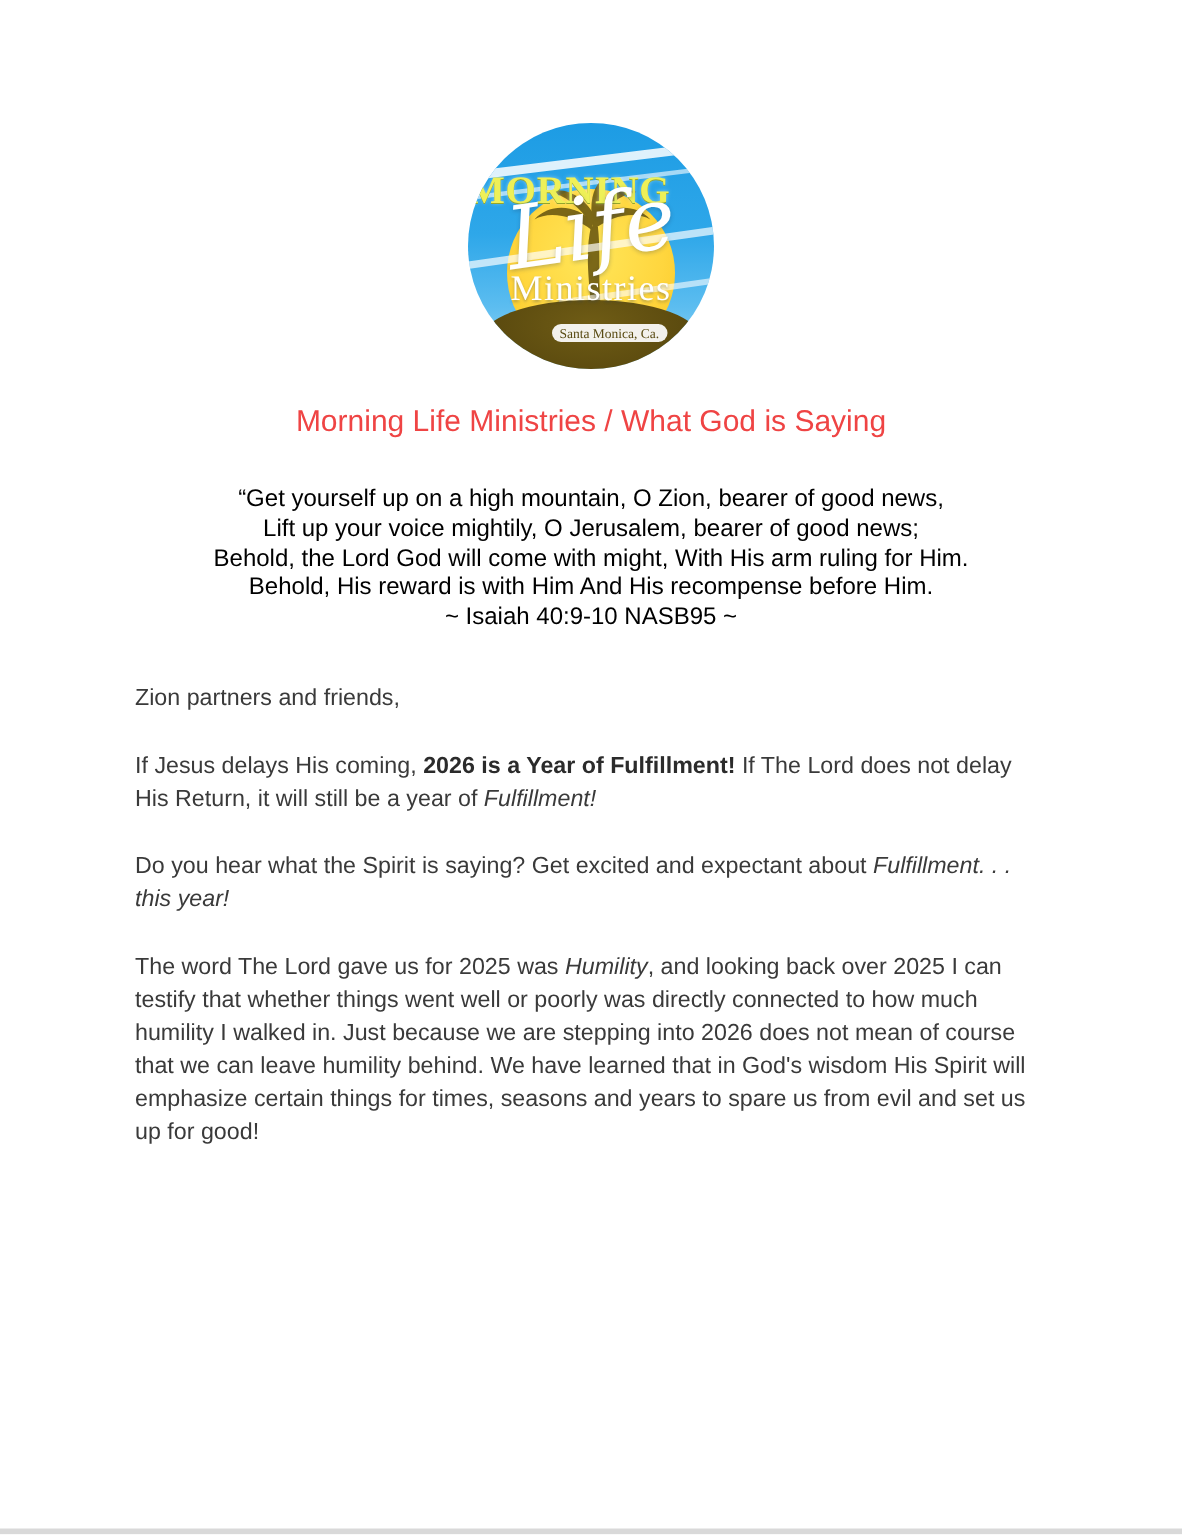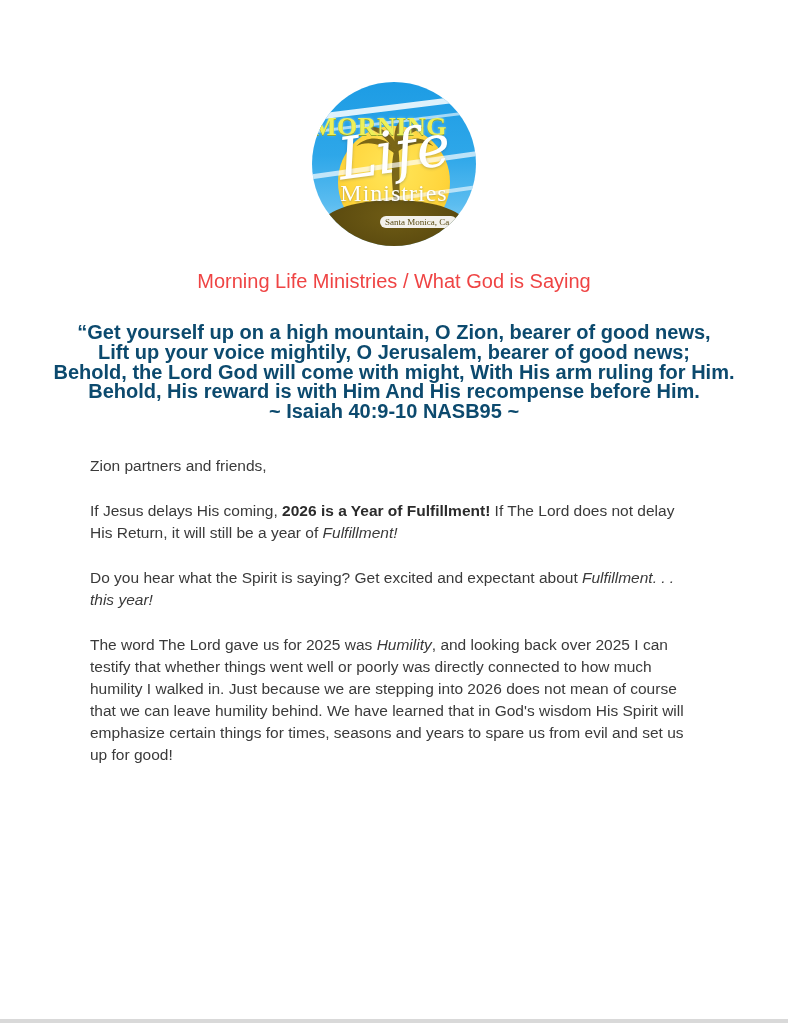--- a/index.html
+++ b/index.html
@@ -89,21 +89,21 @@
     text-align: center;
     font-family: "DejaVu Serif", serif;
     font-style: italic;
     font-size: 58px;
     color: #ffffff;
     transform: rotate(-8deg);
     text-shadow: 0 1px 3px rgba(40,60,90,.3);
   }
   .logo-location {
     position: absolute;
-    top: 134px; left: 68px;
+    top: 134px; left: 56px;
     background: rgba(255,255,255,0.92);
     border-radius: 6px;
     padding: 1px 5px;
     font-family: "Liberation Serif", serif;
     font-size: 9px;
     color: #584a12;
     white-space: nowrap;
   }
 
   
@@ -112,24 +112,24 @@
     text-align: center;
     font-size: 20px;
     font-weight: 400;
     color: #ef4444;
   }
 
   
   .scripture {
     margin-top: 30px;
     text-align: center;
-    font-weight: 700;
-    font-size: 20px;
+    font-weight: 400;
+    font-size: 16px;
     line-height: 19.8px;
-    color: #0c4a6e;
+    color: #000000;
   }
 
   
   .letter-body {
     margin-top: 33px;
     padding: 0 90px;
     font-size: 15.5px;
     line-height: 22px;
     color: #3a3a3a;
   }

